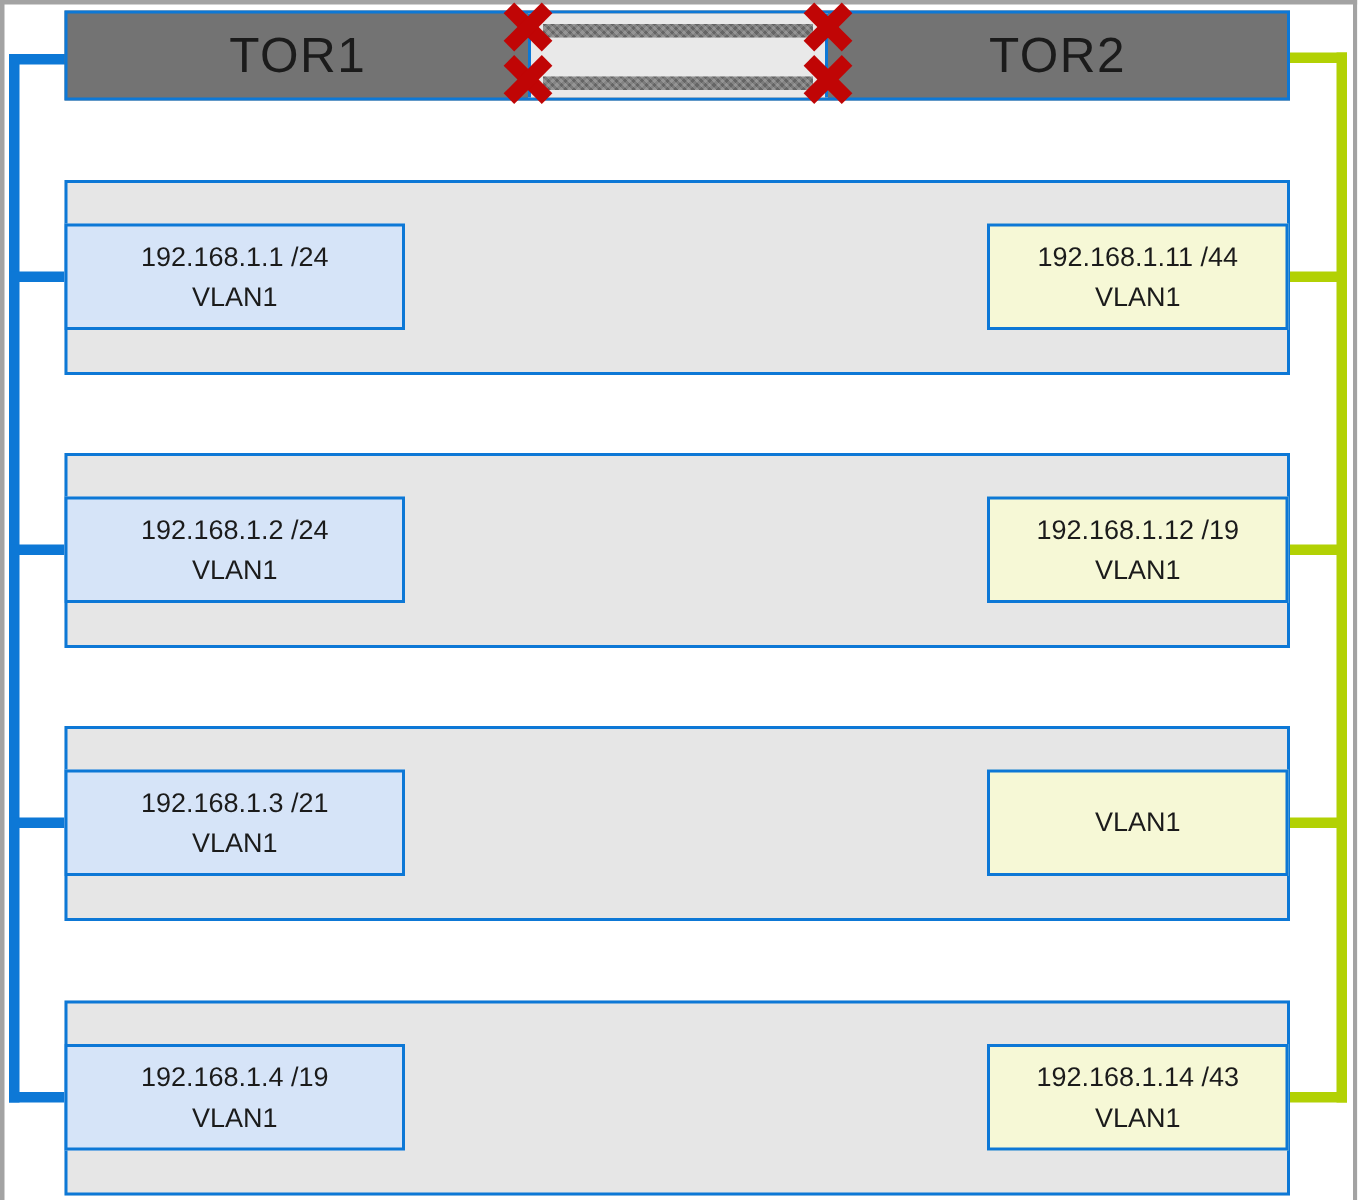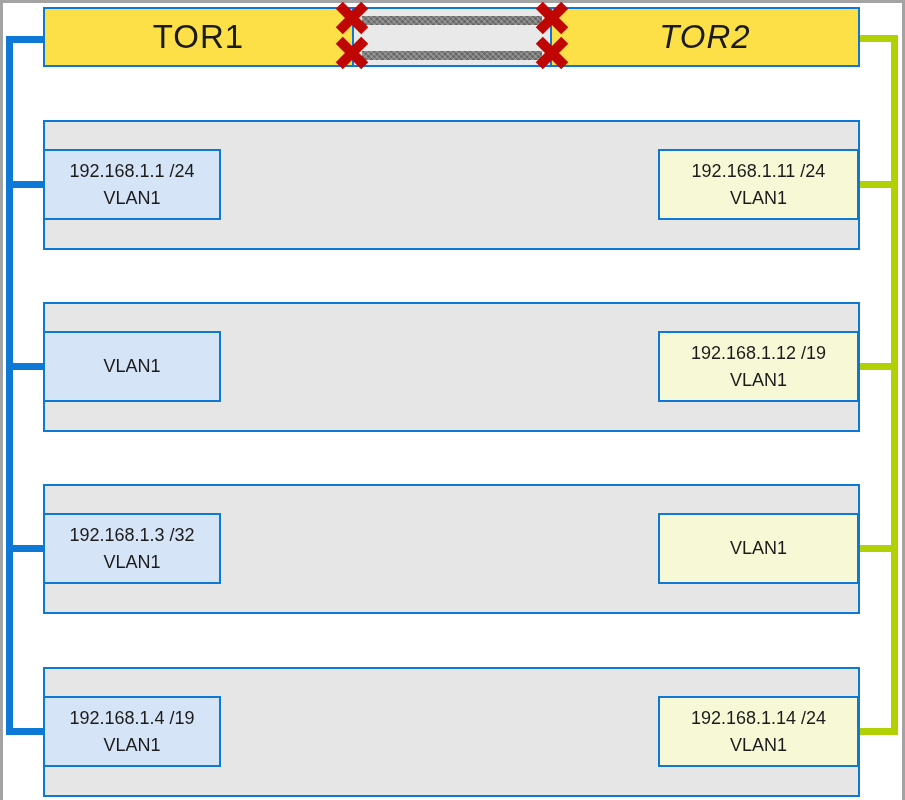--- a/index.html
+++ b/index.html
@@ -12,29 +12,29 @@
   }
   
   .frame{position:absolute;background:#a3a3a3;}
   .frame.top{left:0;top:0;width:905px;height:3px;}
   .frame.left{left:0;top:0;width:3px;height:800px;}
   .frame.right{left:902px;top:0;width:3px;height:800px;}
 
   
   .tor-bar{
     position:absolute;left:43px;top:7px;width:817px;height:60px;
-    box-sizing:border-box;border:2px solid #0d78d6;background:#fde047;
+    box-sizing:border-box;border:2px solid #0d78d6;background:#737373;
   }
   .tor-label{
     position:absolute;top:0;height:56px;
     display:flex;align-items:center;justify-content:center;
     font-size:33px;color:#1b1b1b;letter-spacing:1px;
   }
   .tor-label.t1{left:0;width:307px;}
-  .tor-label.t2{left:507px;width:306px;font-style:italic;}
+  .tor-label.t2{left:507px;width:306px;}
   .isl-panel{
     position:absolute;left:307px;top:0;width:200px;height:56px;
     box-sizing:border-box;background:#e9e9e9;
     border-left:2px solid #0d78d6;border-right:2px solid #0d78d6;
   }
   .isl-cable{
     position:absolute;left:8px;right:8px;height:9px;
     background:#7b7b7b;
     background-image:
       repeating-linear-gradient(45deg, rgba(255,255,255,.20) 0 2px, rgba(255,255,255,0) 2px 4px),
@@ -67,21 +67,21 @@
   .server{
     position:absolute;left:43px;width:817px;height:130px;
     box-sizing:border-box;border:2px solid #0d78d6;background:#e6e6e6;
   }
   .nic{
     position:absolute;top:27px;height:71px;
     box-sizing:border-box;border:2px solid #0d78d6;
     display:flex;flex-direction:column;align-items:center;justify-content:center;
     font-size:18px;line-height:27px;color:#1b1b1b;text-align:center;
   }
-  .nic.left{left:-2px;width:178px;background:#d6e4f8;}
+  .nic.left{left:-2px;width:227px;background:#d6e4f8;}
   .nic.right{right:-1px;width:201px;background:#f6f8d6;}
 </style>
 </head>
 <body>
 
 <div id="canvas">
 
   <div class="frame top"></div>
   <div class="frame left"></div>
   <div class="frame right"></div>
@@ -113,49 +113,50 @@
   <div class="xmark" style="left:535px;top:1px"></div>
   <div class="xmark" style="left:335px;top:36px"></div>
   <div class="xmark" style="left:535px;top:36px"></div>
 
   <div class="server" style="top:120px">
     <div class="nic left">
       <div>192.168.1.1 /24</div>
       <div>VLAN1</div>
     </div>
     <div class="nic right">
-      <div>192.168.1.11 /24</div>
+      <div>192.168.1.11 /44</div>
       <div>VLAN1</div>
     </div>
   </div>
 
   <div class="server" style="top:302px">
     <div class="nic left">
+      <div>192.168.1.2 /24</div>
       <div>VLAN1</div>
     </div>
     <div class="nic right">
       <div>192.168.1.12 /19</div>
       <div>VLAN1</div>
     </div>
   </div>
 
   <div class="server" style="top:484px">
     <div class="nic left">
-      <div>192.168.1.3 /32</div>
+      <div>192.168.1.3 /21</div>
       <div>VLAN1</div>
     </div>
     <div class="nic right">
       <div>VLAN1</div>
     </div>
   </div>
 
   <div class="server" style="top:667px">
     <div class="nic left">
       <div>192.168.1.4 /19</div>
       <div>VLAN1</div>
     </div>
     <div class="nic right">
-      <div>192.168.1.14 /24</div>
+      <div>192.168.1.14 /43</div>
       <div>VLAN1</div>
     </div>
   </div>
 
 </div>
 
 </body></html>

